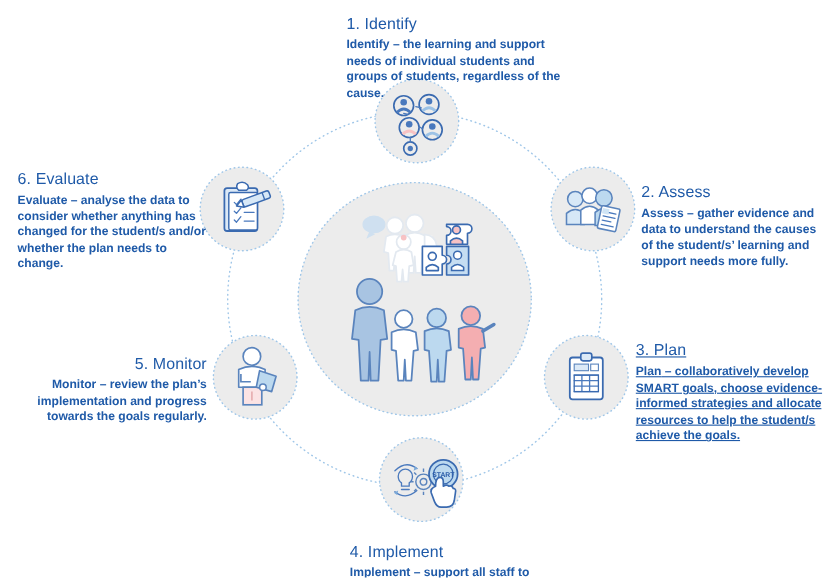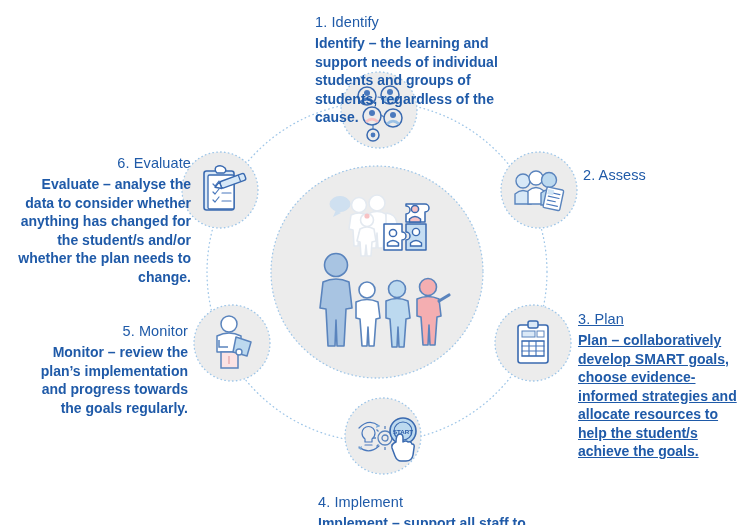--- a/index.html
+++ b/index.html
@@ -6,31 +6,31 @@
   body{width:750px;height:525px;overflow:hidden;
        font-family:"Liberation Sans","DejaVu Sans",sans-serif;
        color:#1f5aa8;}
   #stage{position:relative;width:750px;height:470px;}
 
   svg.layer{position:absolute;left:0;top:0;width:750px;height:525px;}
 
   .blk{position:absolute;}
   .blk .ttl{font-size:14.5px;font-weight:400;letter-spacing:.1px;
             color:#1f5aa8;line-height:1.2;margin:0 0 3px 0;}
-  .blk .bdy{font-size:14px;font-weight:bold;line-height:1.32;
+  .blk .bdy{font-size:11px;font-weight:bold;line-height:1.32;
             color:#1f5aa8;margin:0;}
   .blk .bdy .lead{font-weight:bold;}
 
   
   #b1{left:315px;top:14px;width:205px;text-align:left;}
   #b2{left:583px;top:152px;width:165px;margin-top:15px;}
   #b3{left:578px;top:311px;width:172px;text-decoration:underline;}
   #b4{left:318px;top:494px;width:210px;}
   #b5{left:18px;top:323px;width:170px;text-align:right;}
-  #b6{left:16px;top:155px;width:175px;text-align:right;}
+  #b6{left:16px;top:155px;width:175px;}
 </style>
 </head>
 <body>
 
 <div id="stage">
 
   <svg class="layer" viewBox="0 0 750 525">
     <defs>
       <style>
         .dot{fill:none;stroke:#9fc6e8;stroke-width:1.3;stroke-linecap:round;stroke-dasharray:0.6 3.6;}
@@ -200,20 +200,21 @@
     </g>
   </svg>
 
   <div class="blk" id="b1">
     <div class="ttl">1. Identify</div>
     <div class="bdy"><span class="lead">Identify</span> – the learning and support needs of individual students and groups of students, regardless of the cause.</div>
   </div>
 
   <div class="blk" id="b2">
     <div class="ttl">2. Assess</div>
+    <div class="bdy"><span class="lead">Assess</span> – gather evidence and data to understand the causes of the student/s’ learning and support needs more fully.</div>
   </div>
 
   <div class="blk" id="b3">
     <div class="ttl">3. Plan</div>
     <div class="bdy"><span class="lead">Plan</span> – collaboratively develop SMART goals, choose evidence-informed strategies and allocate resources to help the student/s achieve the goals.</div>
   </div>
 
   <div class="blk" id="b4">
     <div class="ttl">4. Implement</div>
     <div class="bdy"><span class="lead">Implement</span> – support all staff to consistently follow the plan.</div>

